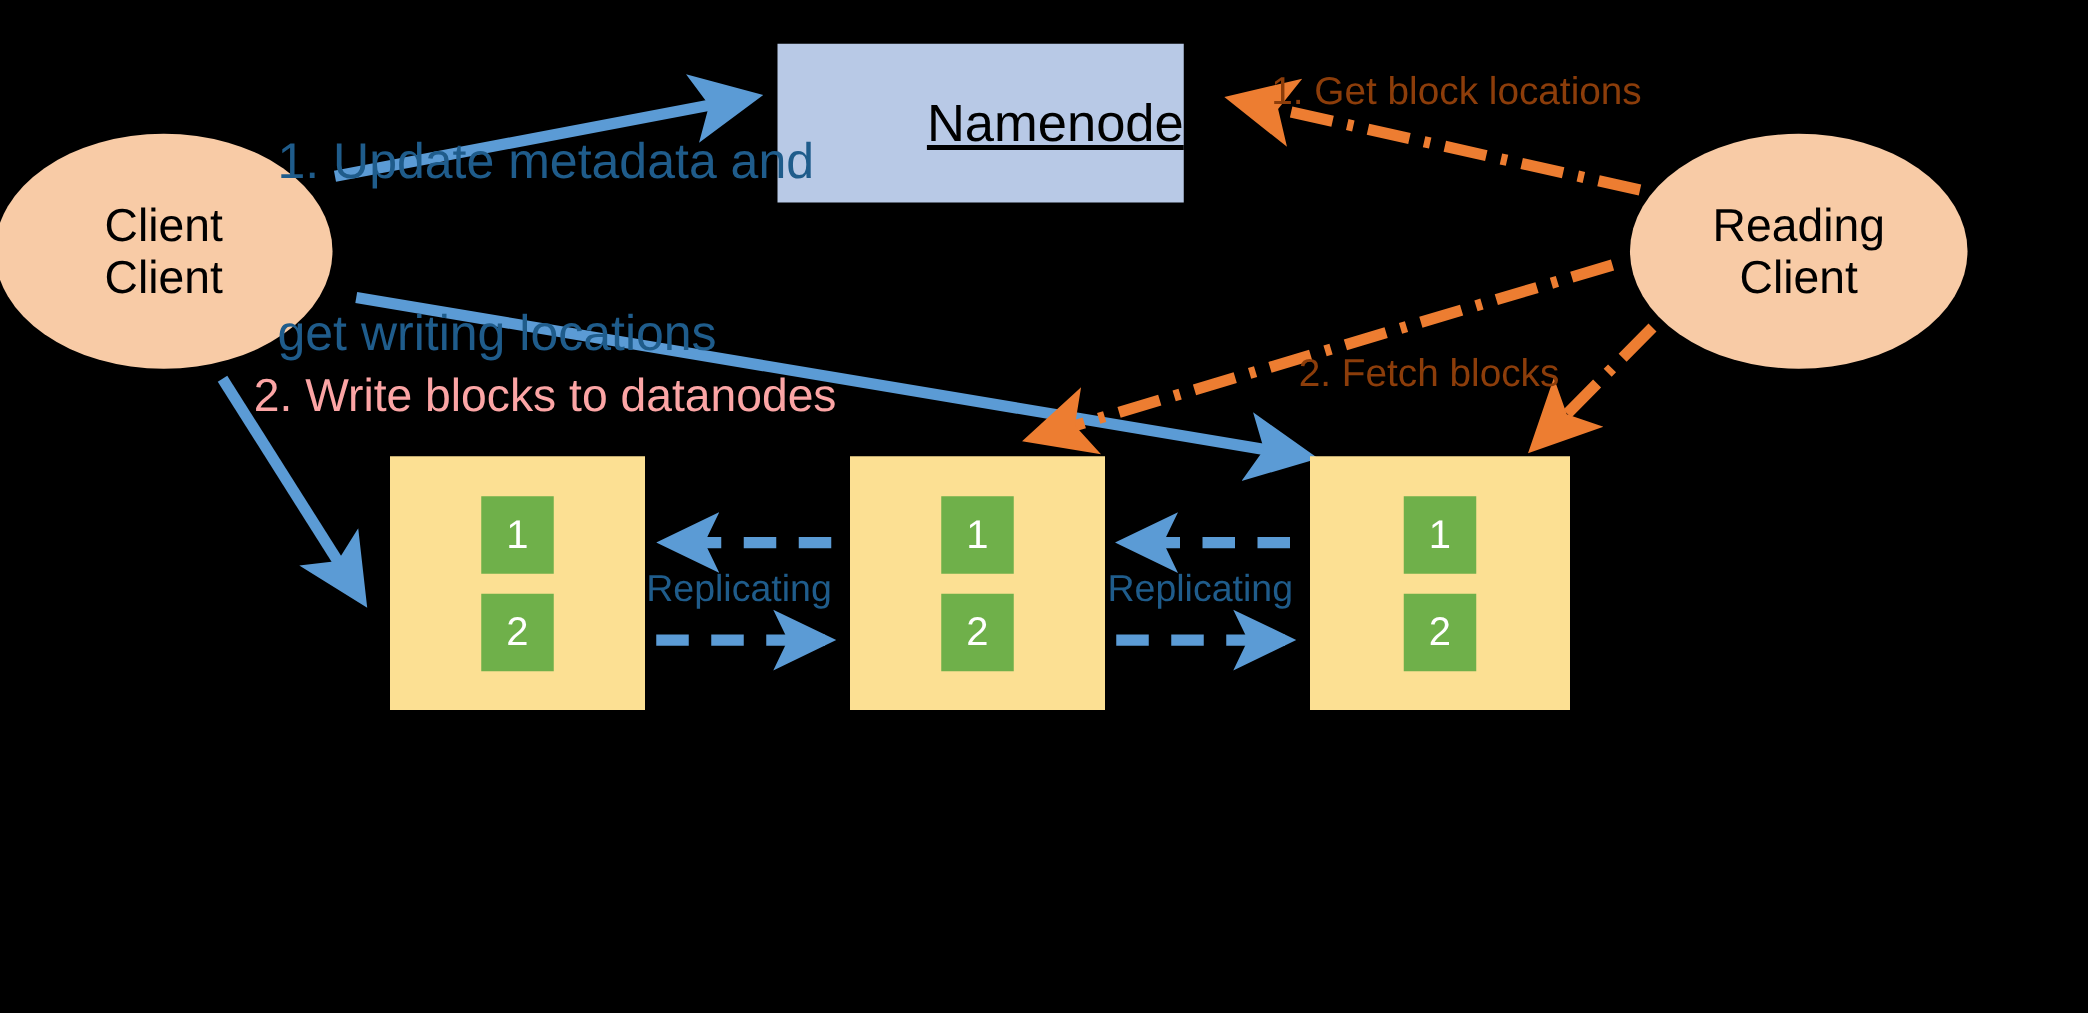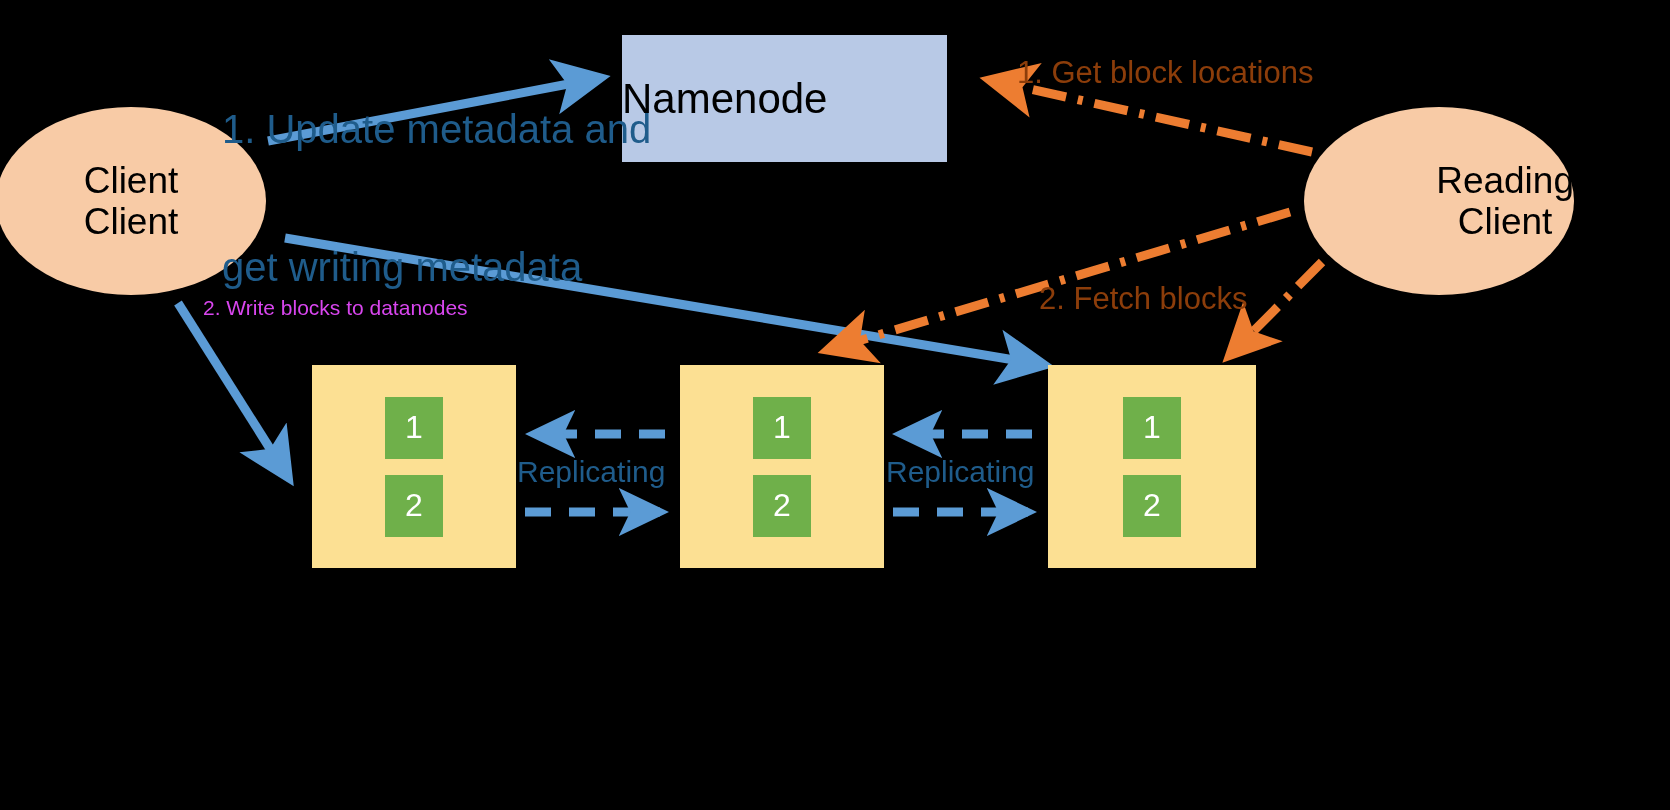--- a/index.html
+++ b/index.html
@@ -8,21 +8,21 @@
        font-family:"Liberation Sans","DejaVu Sans",sans-serif;}
   #stage{position:relative;width:1670px;height:810px;background:#000;}
   #svgLayer{position:absolute;left:0;top:0;width:1670px;height:810px;}
 
   .node-ellipse{position:absolute;border-radius:50%;display:flex;
       align-items:center;justify-content:center;text-align:center;
       color:#000;line-height:1.12;}
   .node-ellipse .lbl{display:block;}
 
   .namenode{position:absolute;display:flex;align-items:center;
-      justify-content:flex-start;color:#000;}
+      justify-content:flex-end;color:#000;text-decoration:underline;}
 
   .datanode{position:absolute;display:flex;flex-direction:column;
       align-items:center;justify-content:center;}
   .block{display:flex;align-items:center;justify-content:center;
       color:#fff;font-weight:400;}
 
   .edge-label{position:absolute;white-space:pre;line-height:1.15;}
   .repl-label{position:absolute;white-space:nowrap;}
 </style>
 </head>
@@ -66,21 +66,21 @@
     <span style="font-size:42px;color:#000;">Namenode</span>
   </div>
 
   <div class="node-ellipse" style="left:-4px;top:107px;width:270px;height:188px;background:#F8CBA6;">
     <div style="font-size:37px;">
       <span class="lbl">Client</span>
       <span class="lbl">Client</span>
     </div>
   </div>
 
-  <div class="node-ellipse" style="left:1304px;top:107px;width:270px;height:188px;background:#F8CBA6;justify-content:flex-end;">
+  <div class="node-ellipse" style="left:1304px;top:107px;width:270px;height:188px;background:#F8CBA6;">
     <div style="font-size:37px;">
       <span class="lbl">Reading</span>
       <span class="lbl">Client</span>
     </div>
   </div>
 
   <div class="datanode" style="left:312px;top:365px;width:204px;height:203px;background:#FCE093;">
     <div class="block" style="width:58px;height:62px;background:#6FB04A;margin-bottom:16px;">
       <span style="font-size:32px;color:#fff;">1</span>
     </div>
@@ -102,24 +102,24 @@
     <div class="block" style="width:58px;height:62px;background:#6FB04A;margin-bottom:16px;">
       <span style="font-size:32px;color:#fff;">1</span>
     </div>
     <div class="block" style="width:58px;height:62px;background:#6FB04A;">
       <span style="font-size:32px;color:#fff;">2</span>
     </div>
   </div>
 
   <div class="edge-label" style="left:222px;top:14px;font-size:40px;color:#1F5C8B;">
     <span style="display:block;">1. Update metadata and</span>
-    <span style="display:block;">get writing metadata</span>
+    <span style="display:block;">get writing locations</span>
   </div>
 
-  <div class="edge-label" style="left:203px;top:296px;font-size:21px;color:#d946ef;">2. Write blocks to datanodes</div>
+  <div class="edge-label" style="left:203px;top:296px;font-size:37px;color:#fca5a5;">2. Write blocks to datanodes</div>
 
   <div class="edge-label" style="left:1017px;top:36px;font-size:31px;color:#8C3D0A;margin-top:19px;">1. Get block locations</div>
 
   <div class="edge-label" style="left:1039px;top:281px;font-size:31px;color:#8C3D0A;">2. Fetch blocks</div>
 
   <div class="repl-label" style="left:517px;top:455px;font-size:30px;color:#1F5C8B;">Replicating</div>
 
   <div class="repl-label" style="left:886px;top:455px;font-size:30px;color:#1F5C8B;">Replicating</div>
 
 </div>

